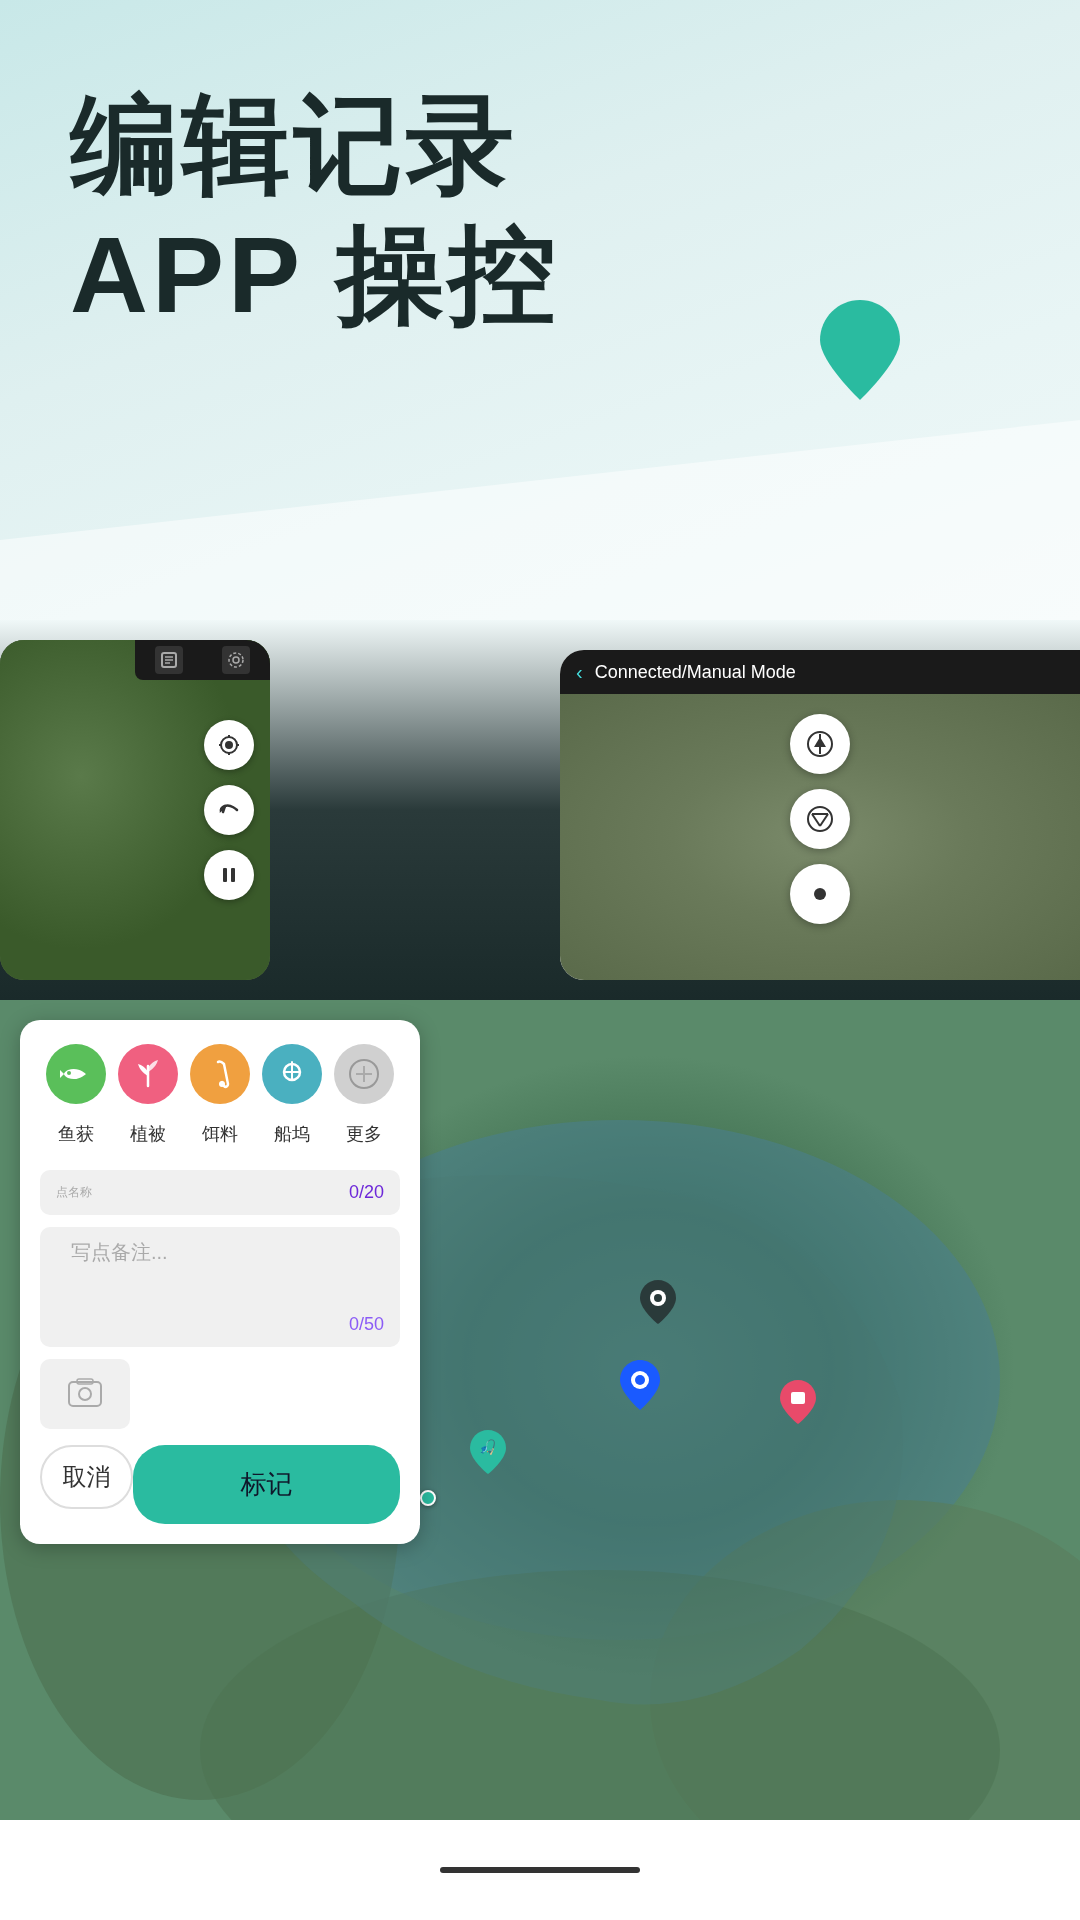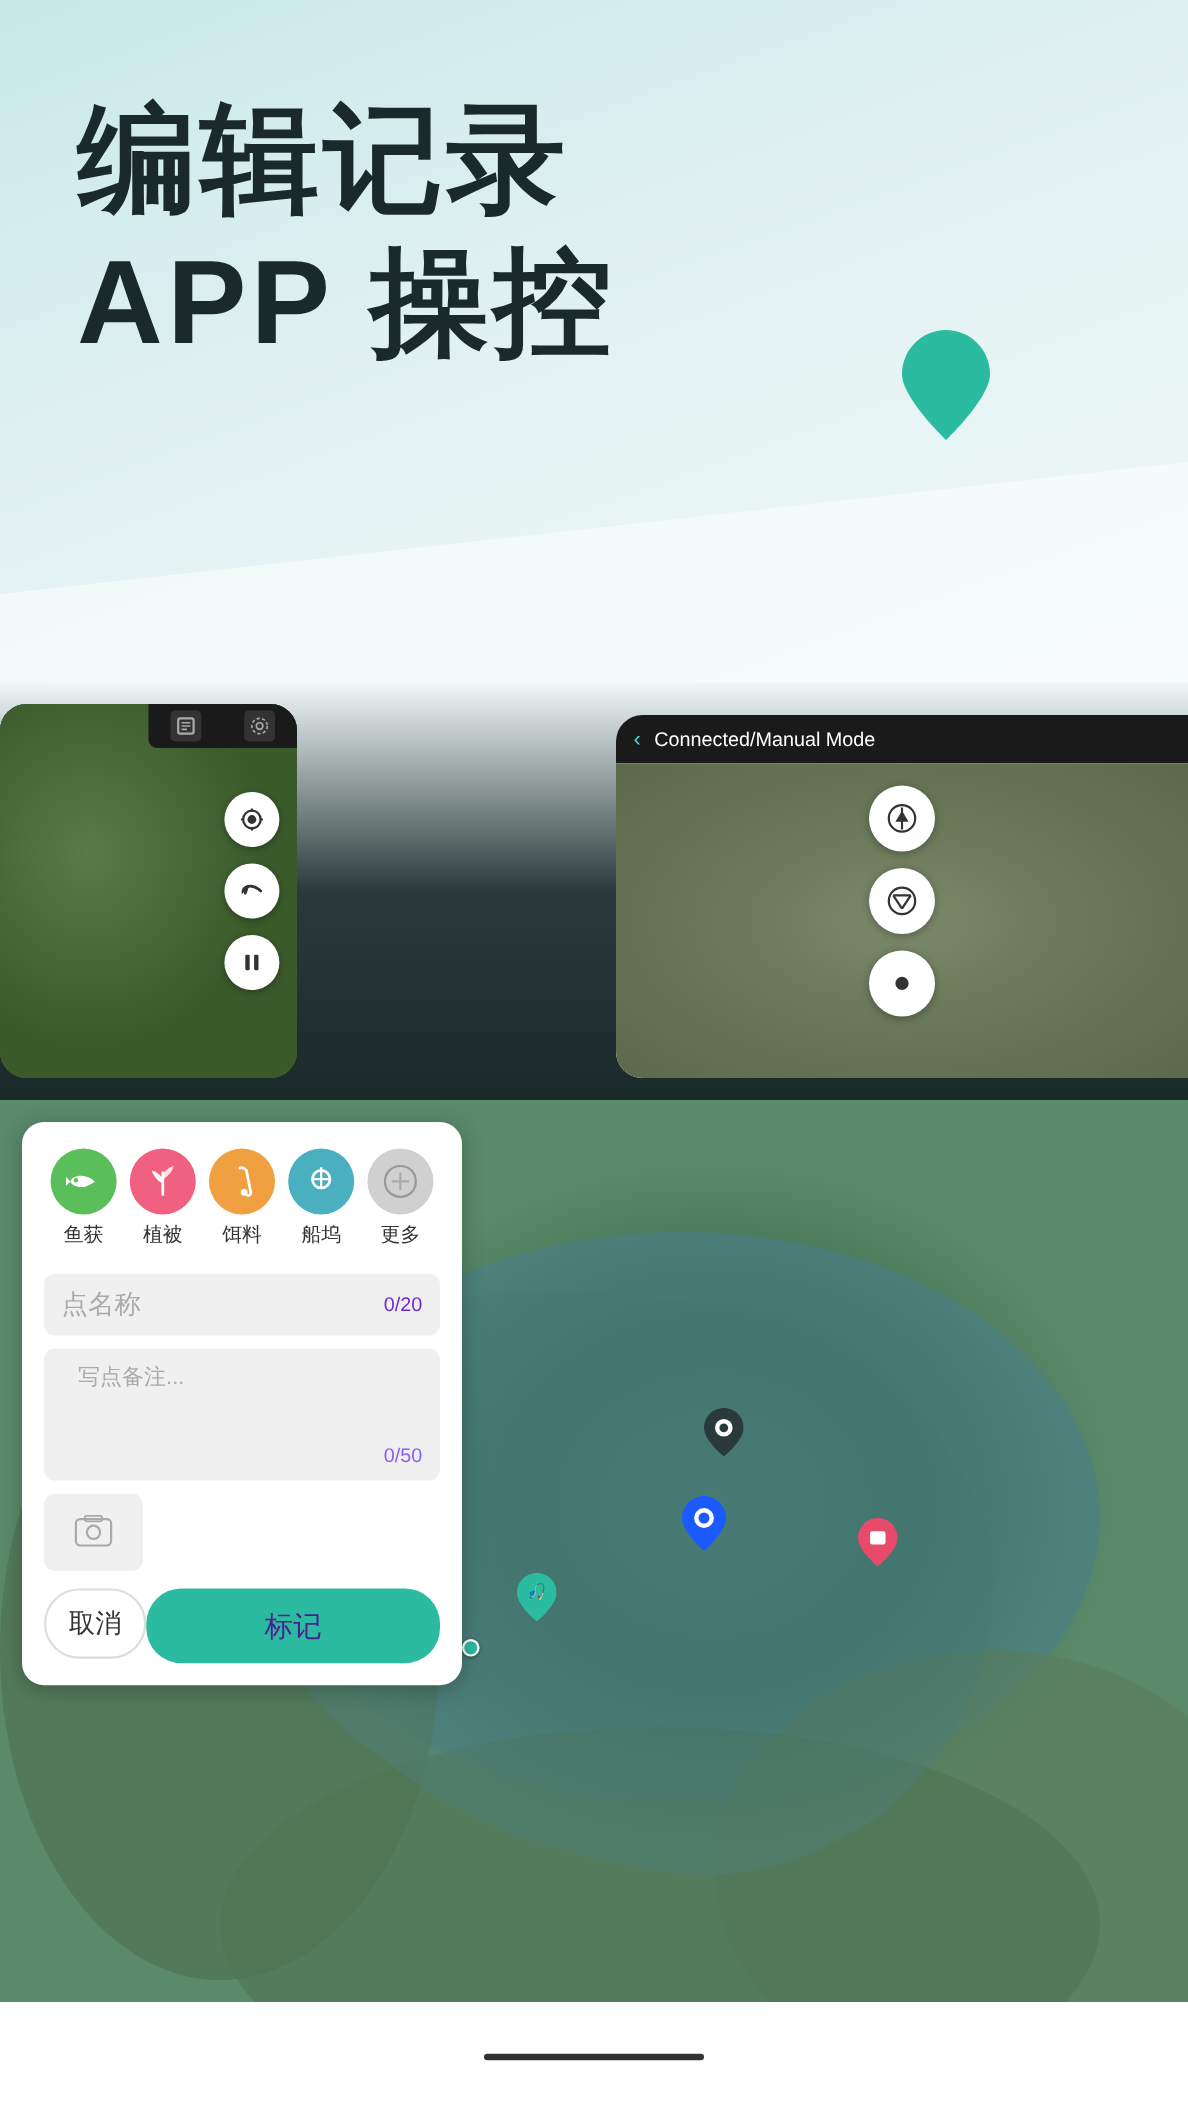--- a/index.html
+++ b/index.html
@@ -221,21 +221,21 @@
     .marker-types {
       display: flex;
       justify-content: space-around;
       margin-bottom: 24px;
     }
 
     .marker-type-item {
       display: flex;
       flex-direction: column;
       align-items: center;
-      gap: 6px;
+      gap: 18px;
     }
 
     .marker-type-icon {
       width: 60px;
       height: 60px;
       border-radius: 50%;
       display: flex;
       align-items: center;
       justify-content: center;
       font-size: 28px;
@@ -257,21 +257,21 @@
       border-radius: 10px;
       padding: 12px 16px;
       margin-bottom: 12px;
       display: flex;
       justify-content: space-between;
       align-items: center;
     }
 
     .form-field-placeholder {
       color: #aaa;
-      font-size: 24px;
+      font-size: 12px;
     }
 
     .form-field-counter {
       color: #6d28d9;
       font-size: 18px;
     }
 
     .form-textarea {
       background: #f0f0f0;
       border-radius: 10px;
@@ -323,26 +323,26 @@
       font-size: 24px;
       color: #333;
       cursor: pointer;
       display: flex;
       align-items: center;
       justify-content: center;
     }
 
     .btn-mark {
       flex: 3;
-      height: 68px;
+      height: 79px;
       background: #2abba0;
       border-radius: 32px;
       border: none;
       font-size: 26px;
-      color: #4c1d95;
+      color: #0f172a;
       cursor: pointer;
       display: flex;
       align-items: center;
       justify-content: center;
     }
 
     
     .bottom-nav {
       position: absolute;
       bottom: 0;

